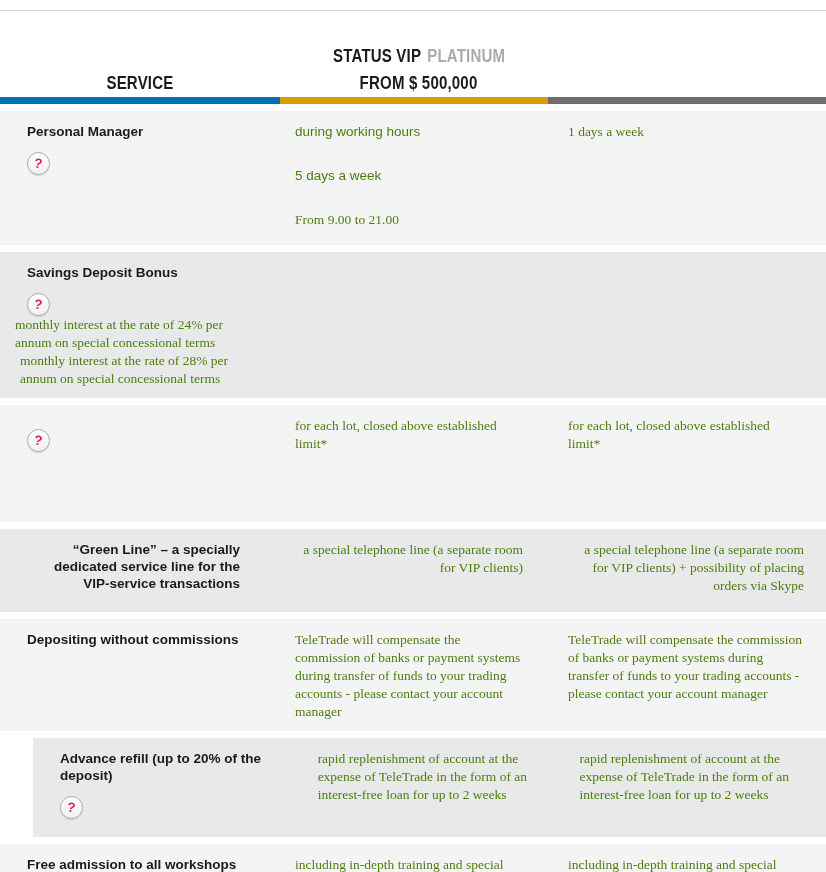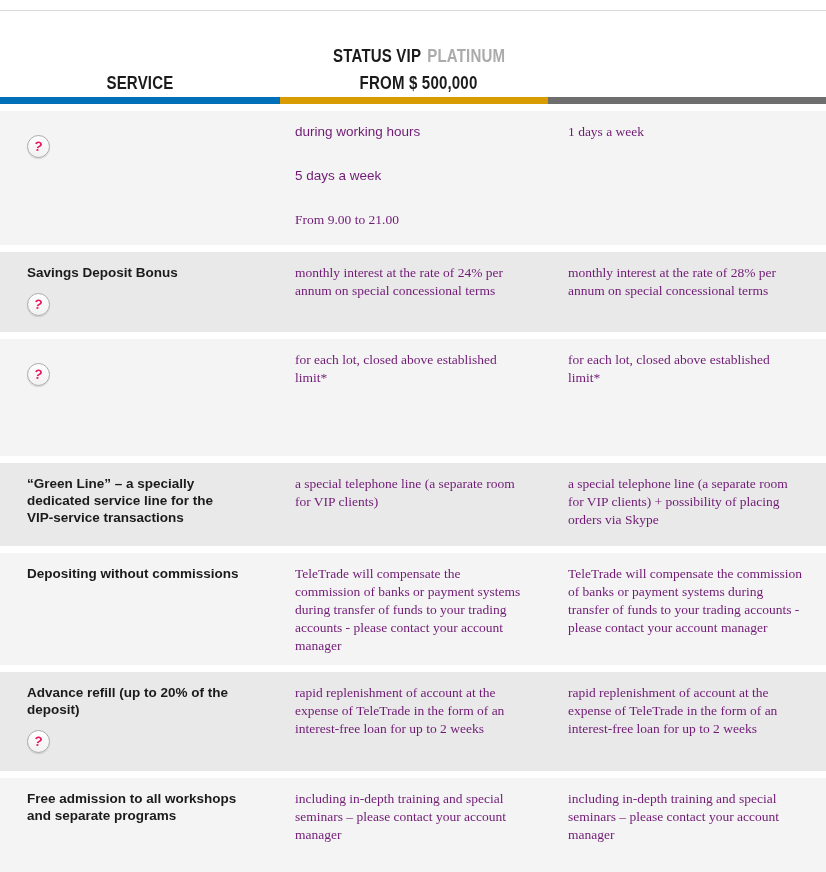--- a/index.html
+++ b/index.html
@@ -59,42 +59,42 @@
   .row {
     display: flex;
     box-sizing: border-box;
     margin-bottom: 7px;
     padding-top: 12px;
     padding-bottom: 10px;
   }
   .row-light { background: var(--row-light, #f4f4f4); }
   .row-dark  { background: var(--row-dark, #e9e9e9); }
   .rows .row:nth-child(1) { min-height: 134px; }
-  .rows .row:nth-child(2) { min-height: 80px; }
+  .rows .row:nth-child(2) { min-height: 80px; flex-direction: column; }
   .rows .row:nth-child(3) { min-height: 117px; }
-  .rows .row:nth-child(4) { min-height: 83px; }
+  .rows .row:nth-child(4) { min-height: 83px; text-align: right; }
   .rows .row:nth-child(5) { min-height: 103px; }
-  .rows .row:nth-child(6) { min-height: 99px; }
+  .rows .row:nth-child(6) { min-height: 99px; margin-left: 33px; }
   .rows .row:nth-child(7) { min-height: 98px; }
 
   .cell { box-sizing: border-box; }
   .cell-service  { width: 280px; padding-left: 27px; padding-right: 40px; }
   .cell-gold     { width: 268px; padding-left: 15px; padding-right: 25px; }
   .cell-platinum { width: 278px; padding-left: 20px; padding-right: 22px; }
 
   .service-title {
     font-size: 13.5px;
     font-weight: bold;
     color: #1b1b1b;
     line-height: 17px;
   }
   .cell p {
     margin: 0 0 26px 0;
     font-size: 13.5px;
-    color: #701a75;
+    color: #4d7c0f;
     line-height: 18px;
   }
   .cell p:last-child { margin-bottom: 0; font-family: Liberation Serif, serif; }
 
   
   .help {
     margin-top: 12px;
     width: 21px;
     height: 21px;
     border-radius: 50%;
@@ -141,20 +141,21 @@
 
   <div class="color-bar">
     <div class="seg seg-service"></div>
     <div class="seg seg-gold"></div>
     <div class="seg seg-platinum"></div>
   </div>
 
   <div class="rows">
   <div class="row row-light">
     <div class="cell cell-service">
+      <div class="service-title">Personal Manager</div>
       <div class="help">
         <span class="qmark">?</span>
       </div>
     </div>
     <div class="cell cell-gold">
           <p>during working hours</p>
           <p>5 days a week</p>
           <p>From 9.00 to 21.00</p>
         </div>
     <div class="cell cell-platinum">

